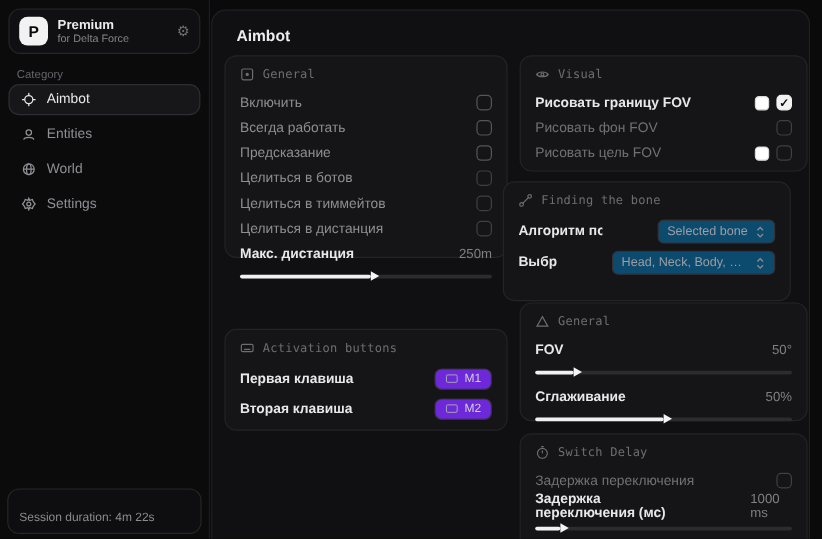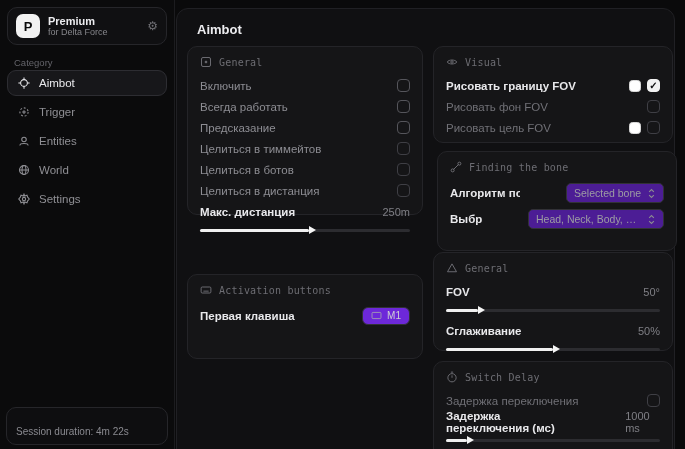--- a/index.html
+++ b/index.html
@@ -70,21 +70,21 @@
   .slider .thumb { position:absolute; top:0px; width:0; height:0;
                    border-left:7px solid #f5f5f5; border-top:4px solid transparent;
                    border-bottom:4px solid transparent; }
 
   .keypill { display:flex; align-items:center; gap:5px; height:18px; padding:0 8px;
              background:#6d28d9; border:1px solid #323237; border-radius:6px;
              color:#cfcfd4; font-size:10px; font-weight:normal; cursor:pointer; }
   .keypill svg { width:11px; height:9px; stroke:#a7a7ad; fill:none; stroke-width:1.2; }
 
   .dropdown { display:flex; align-items:center; justify-content:space-between;
-              height:20px; padding:0 7px; background:#4c1d95; border:1px solid #323237;
+              height:20px; padding:0 7px; background:#0c4a6e; border:1px solid #323237;
               border-radius:5px; color:#9d9da3; font-size:10.5px; font-weight:normal;
               cursor:pointer; white-space:nowrap; overflow:hidden; flex:none; }
   .dropdown .dd-text { overflow:hidden; text-overflow:ellipsis; }
   .dropdown svg { width:9px; height:11px; stroke:#8b8b91; fill:none; stroke-width:1.4; flex:none; margin-left:5px; }
 
   .clip-label { overflow:hidden; white-space:nowrap; flex:1; margin-right:4px; }
 </style>
 </head>
 <body>
 
@@ -111,30 +111,20 @@
               <line x1="8" y1="12.5" x2="8" y2="15.5"></line>
               <line x1="0.5" y1="8" x2="3.5" y2="8"></line>
               <line x1="12.5" y1="8" x2="15.5" y2="8"></line>
             </svg>
         </span>
         <span>Aimbot</span>
       </div>
       <div class="nav-item">
         <span class="nicon">
           <svg viewBox="0 0 16 16">
-              <circle cx="8" cy="8" r="5.5" stroke-dasharray="2.5 2.5"></circle>
-              <line x1="8" y1="5.5" x2="8" y2="10.5"></line>
-              <line x1="5.5" y1="8" x2="10.5" y2="8"></line>
-            </svg>
-        </span>
-        <span>Trigger</span>
-      </div>
-      <div class="nav-item">
-        <span class="nicon">
-          <svg viewBox="0 0 16 16">
               <circle cx="8" cy="6" r="3"></circle>
               <path d="M2.5 14 C2.5 10.5 13.5 10.5 13.5 14"></path>
             </svg>
         </span>
         <span>Entities</span>
       </div>
       <div class="nav-item">
         <span class="nicon">
           <svg viewBox="0 0 16 16">
               <circle cx="8" cy="8" r="6"></circle>
@@ -177,25 +167,25 @@
       </div>
       <div class="row">
         <span>Всегда работать</span>
         <span class="checkbox"></span>
       </div>
       <div class="row">
         <span>Предсказание</span>
         <span class="checkbox"></span>
       </div>
       <div class="row">
+        <span>Целиться в ботов</span>
+        <span class="checkbox dimmed"></span>
+      </div>
+      <div class="row">
         <span>Целиться в тиммейтов</span>
-        <span class="checkbox dimmed"></span>
-      </div>
-      <div class="row">
-        <span>Целиться в ботов</span>
         <span class="checkbox dimmed"></span>
       </div>
       <div class="row">
         <span>Целиться в дистанция</span>
         <span class="checkbox dimmed"></span>
       </div>
       <div class="row bright">
         <span>Макс. дистанция</span>
         <span class="val">250m</span>
       </div>
@@ -216,20 +206,29 @@
       </div>
       <div class="row bright" style="height:25px;">
         <span>Первая клавиша</span>
         <span class="keypill">
           <svg viewBox="0 0 16 12">
               <rect x="1.5" y="1.5" width="13" height="9" rx="1.5"></rect>
             </svg>
           <span>M1</span>
         </span>
       </div>
+      <div class="row bright" style="height:25px;">
+        <span>Вторая клавиша</span>
+        <span class="keypill">
+          <svg viewBox="0 0 16 12">
+              <rect x="1.5" y="1.5" width="13" height="9" rx="1.5"></rect>
+            </svg>
+          <span>M2</span>
+        </span>
+      </div>
     </div>
 
     <div class="card" style="left:256px; top:37px; width:240px; height:97px;">
       <div class="card-head">
         <svg viewBox="0 0 16 16">
             <path d="M1.5 8 C4 4.5 12 4.5 14.5 8 C12 11.5 4 11.5 1.5 8 Z"></path>
             <circle cx="8" cy="8" r="1.6"></circle>
           </svg>
         <span>Visual</span>
       </div>
@@ -248,21 +247,21 @@
       </div>
       <div class="row dim">
         <span>Рисовать цель FOV</span>
         <span class="right">
           <span class="swatch"></span>
           <span class="checkbox dimmed"></span>
         </span>
       </div>
     </div>
 
-    <div class="card" style="left:260px; top:142px; width:240px; height:100px;">
+    <div class="card" style="left:242px; top:142px; width:240px; height:100px;">
       <div class="card-head">
         <svg viewBox="0 0 16 16">
             <path d="M4.5 11.5 L11.5 4.5"></path>
             <circle cx="3.5" cy="12.5" r="2"></circle>
             <circle cx="12.5" cy="3.5" r="2"></circle>
           </svg>
         <span>Finding the bone</span>
       </div>
       <div class="row bright" style="height:26px;">
         <span class="clip-label">Алгоритм поиска кости</span>

